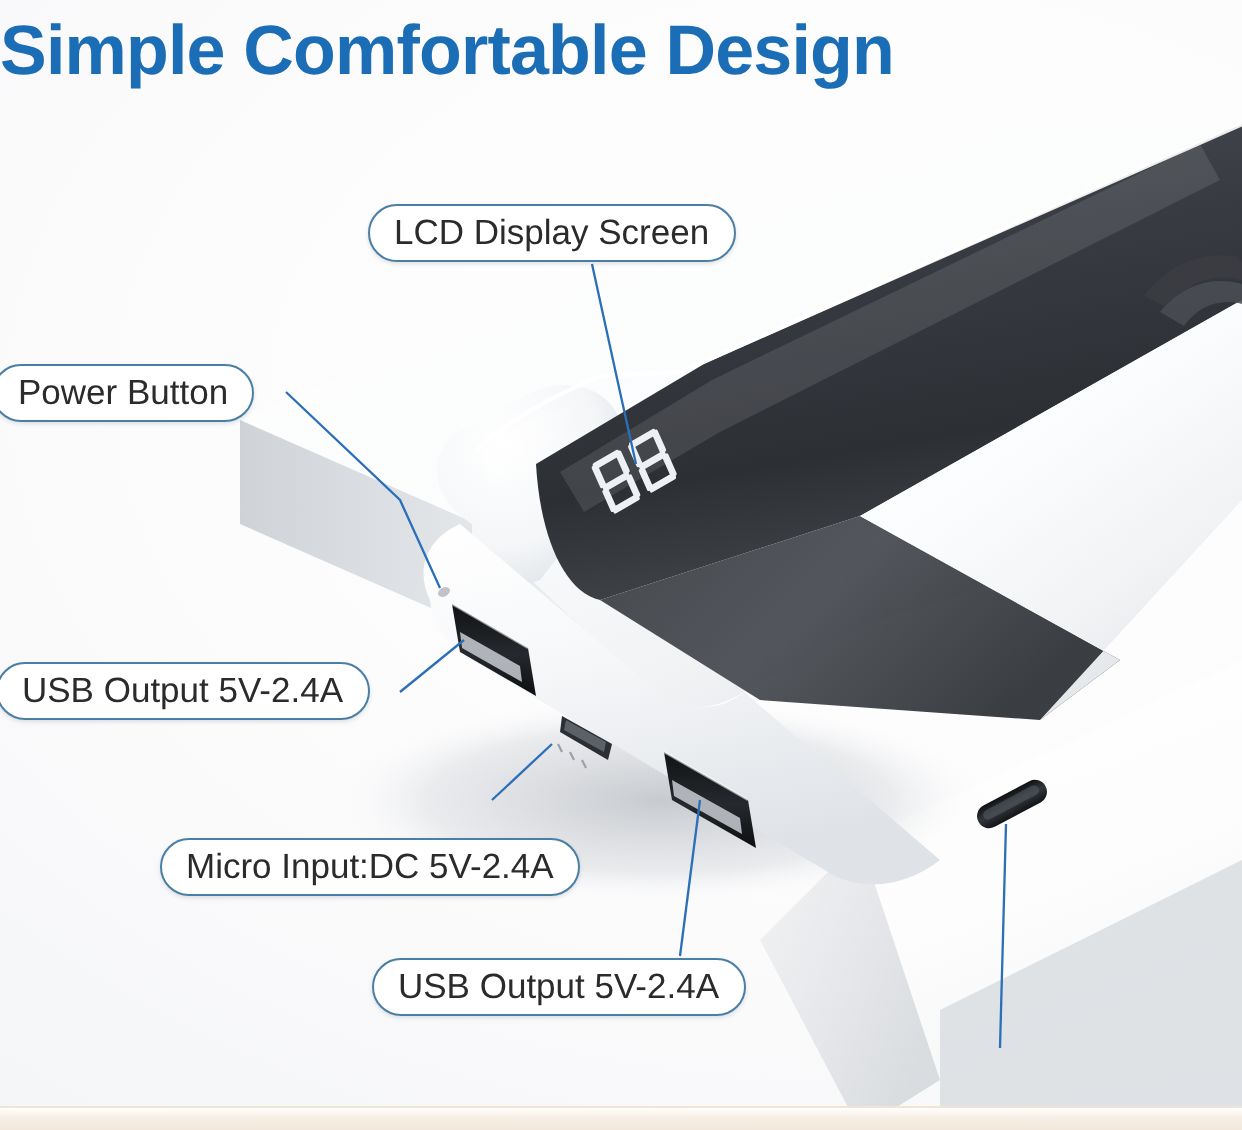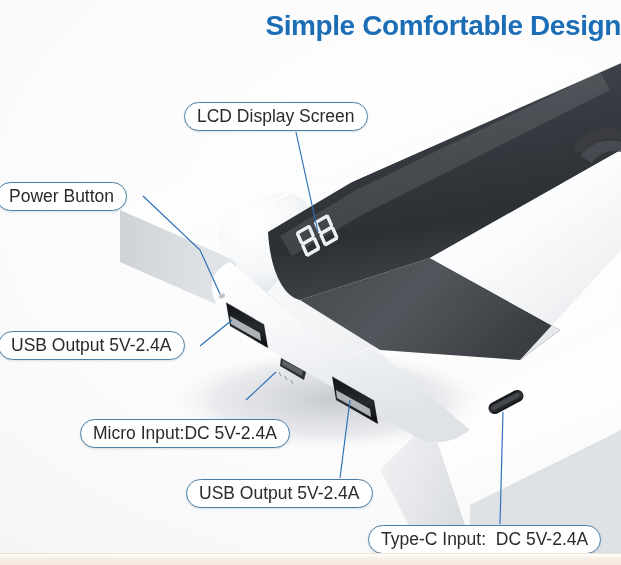--- a/index.html
+++ b/index.html
@@ -15,22 +15,22 @@
   
   .bg-wash{
     position:absolute;inset:0;
     background:
       radial-gradient(120% 90% at 70% 35%, #ffffff 0%, #fbfbfc 55%, #f3f4f6 100%);
   }
 
   
   .title{
     position:absolute;top:4px;left:0;width:621px;
-    text-align:right;
-    font-size:28px;
+    text-align:left;
+    font-size:35px;
     font-weight:bold;
     letter-spacing:-0.4px;
     color:#1b6eb5;
     line-height:44px;
     white-space:nowrap;
   }
 
   
   #scene{position:absolute;left:0;top:0;width:621px;height:565px;}
 
@@ -298,17 +298,16 @@
   <div class="pill pill-lcd">LCD Display Screen</div>
 
   <div class="pill pill-power">Power Button</div>
 
   <div class="pill pill-usb1">USB Output 5V-2.4A</div>
 
   <div class="pill pill-micro">Micro Input:DC 5V-2.4A</div>
 
   <div class="pill pill-usb2">USB Output 5V-2.4A</div>
 
-  <div class="pill pill-typec">Type-C Input:  DC 5V-2.4A</div>
 
   <div class="footer-strip"></div>
 
 </div>
 
 </body></html>

